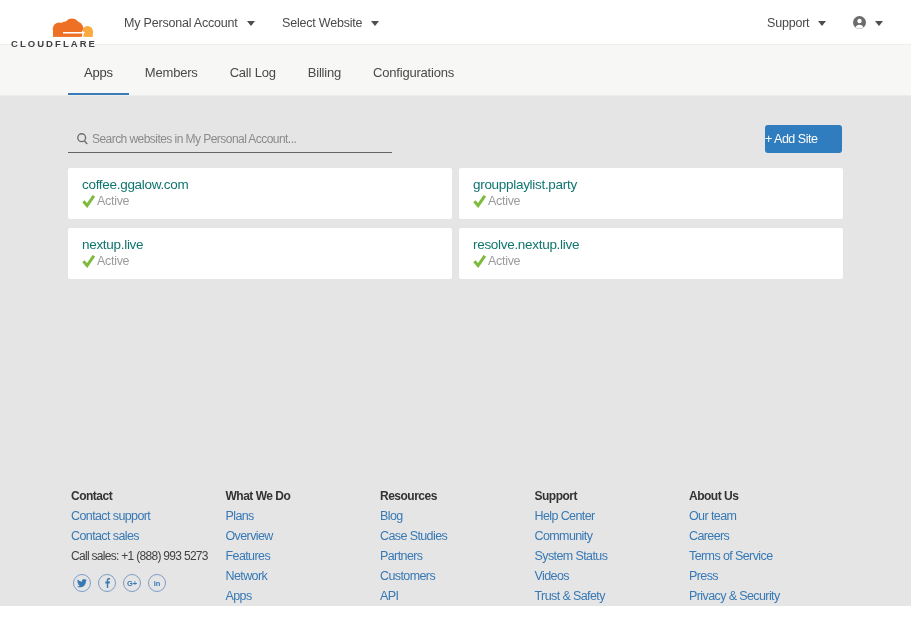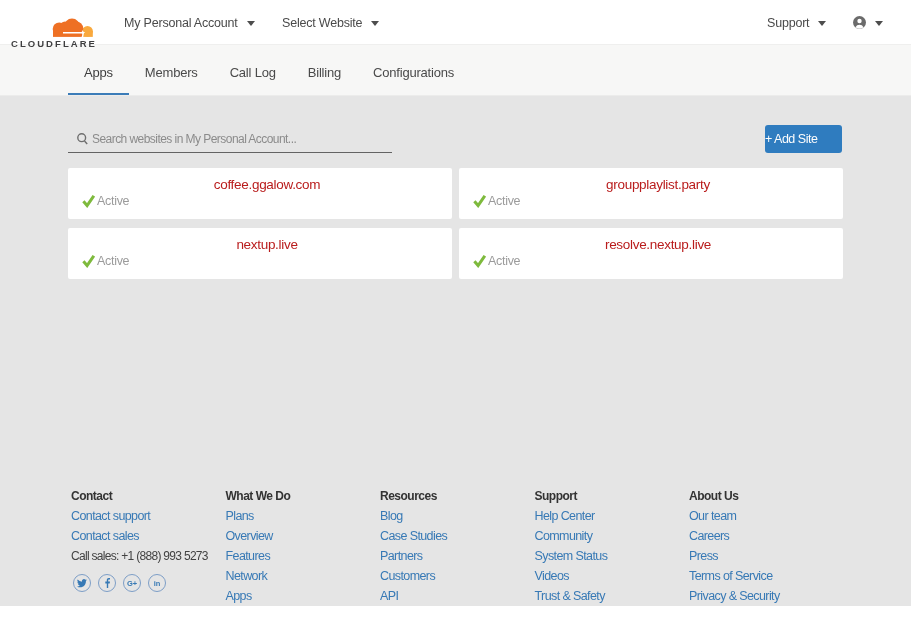--- a/index.html
+++ b/index.html
@@ -10,21 +10,21 @@
 .caret { display:inline-block; width:0; height:0; border-left:4.5px solid transparent; border-right:4.5px solid transparent; border-top:5.5px solid #4d4d4d; margin-left:9px; margin-top:2px; }
 .nav { height:51px; background:#f7f7f6; border-bottom:1px solid #ececeb; padding-left:68px; }
 .tab { display:inline-block; padding:0 16px; line-height:56px; font-size:13px; letter-spacing:-0.2px; color:#4a4a4a; height:50px; }
 .tab.active { border-bottom:2px solid #3b7cb8; color:#3d3d3d; }
 .main { position:relative; height:362px; background:#e5e5e5; }
 .search { position:absolute; left:68px; top:29px; width:324px; height:28px; border-bottom:1px solid #636363; display:flex; align-items:center; padding-left:9px; }
 .search .ph { font-size:12px; letter-spacing:-0.55px; color:#8b8b8b; margin-left:4px; }
 .addsite { position:absolute; left:765px; top:29px; width:77px; height:28px; background:#2f7cbf; border-radius:3px; color:#fdfdfd; font-size:12.5px; letter-spacing:-0.5px; text-align:left; line-height:28px; }
 .cards { position:absolute; left:68px; top:72px; width:775px; display:flex; flex-wrap:wrap; column-gap:7px; row-gap:9px; }
 .card { width:384px; height:51px; background:#fff; border-radius:2px; padding:9px 0 0 14px; }
-.card .dom { font-size:13.5px; letter-spacing:-0.3px; color:#b91c1c;text-align:center; }
+.card .dom { font-size:13.5px; letter-spacing:-0.3px; color:#0f766e; }
 .card .status { display:flex; align-items:center; margin-top:2px; }
 .card .status .txt { font-size:12.5px; letter-spacing:-0.3px; color:#9b9b9b; margin-left:2px; }
 .footer { background:#e5e5e5; padding:31px 0 0 71px; display:flex; }
 .fcol { width:154.5px; }
 .fcol h4 { font-size:12px; letter-spacing:-0.5px; color:#333; font-weight:bold; line-height:14px; margin-bottom:3px; }
 .fcol .lnk { font-size:12.5px; letter-spacing:-0.6px; color:#3779b5; line-height:20px; }
 .fcol .plain { font-size:12px; letter-spacing:-0.7px; color:#424242; line-height:20px; white-space:nowrap; }
 .socials { display:flex; margin-top:8px; margin-left:2px; }
 .soc { width:18px; height:18px; border:1px solid #7d9ec7; border-radius:50%; margin-right:7px; display:flex; align-items:center; justify-content:center; }
 </style>
@@ -155,17 +155,17 @@
     <div class="lnk">Help Center</div>
     <div class="lnk">Community</div>
     <div class="lnk">System Status</div>
     <div class="lnk">Videos</div>
     <div class="lnk">Trust &amp; Safety</div>
   </div>
   <div class="fcol">
     <h4>About Us</h4>
     <div class="lnk">Our team</div>
     <div class="lnk">Careers</div>
+    <div class="lnk">Terms of Service</div>
     <div class="lnk">Press</div>
-    <div class="lnk">Terms of Service</div>
     <div class="lnk">Privacy &amp; Security</div>
   </div>
 </div>
 
 </body></html>

